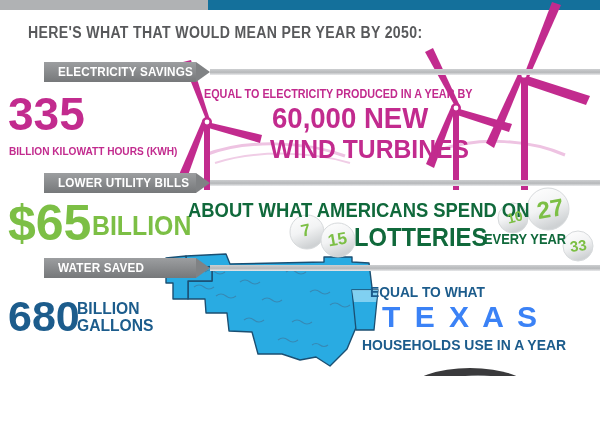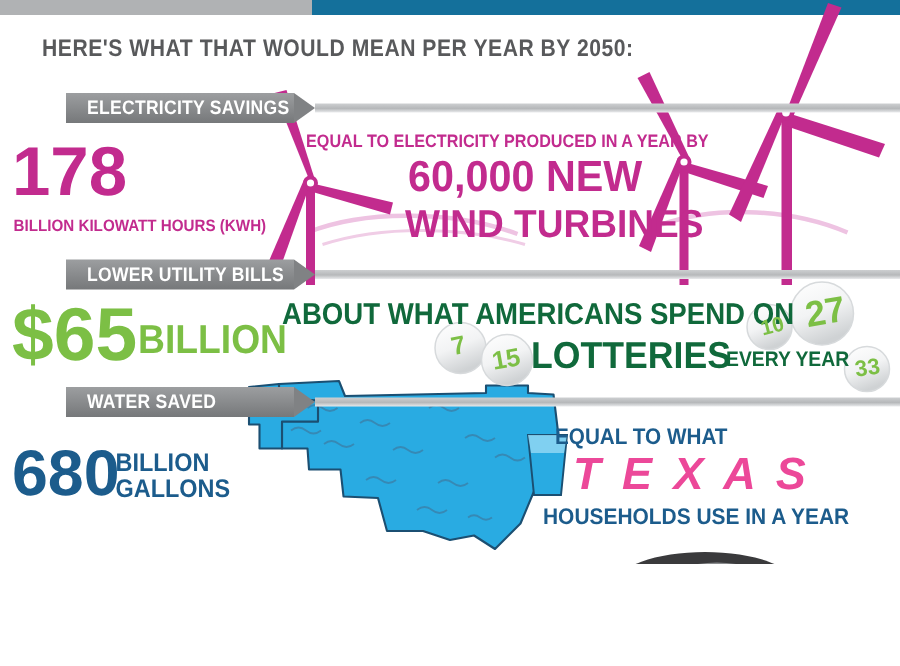--- a/index.html
+++ b/index.html
@@ -50,21 +50,21 @@
            transform-origin:left bottom;}
   .statsub{position:absolute;font-weight:bold;line-height:1.02;white-space:pre-line;
            transform:scaleX(.92);transform-origin:left top;}
 
   
   .callout{position:absolute;font-weight:bold;white-space:nowrap;line-height:1;}
 
   .pink{color:#c22b8e;}
   .green{color:#7cbf45;}
   .darkgreen{color:#10693b;}
-  .blue{color:#ec4899;font-style:italic;}
+  .blue{color:#3b82f6;}
   .navy{color:#1c5c8c;}
   .dark{color:#3a3a3c;}
 
   svg{display:block;}
   .layer{position:absolute;left:0;top:0;}
 </style>
 </head>
 <body>
 
 <div class="stage">
@@ -201,21 +201,21 @@
       </g>
     </g>
   </svg>
 
   <div class="banner" style="top:62px;width:600px;">
     <div class="bar"></div>
     <div class="tip"></div>
     <div class="rule"></div>
     <div class="lbl">ELECTRICITY SAVINGS</div>
   </div>
-  <div class="statnum pink" style="left:8px;top:96px;font-size:46px;">178</div>
+  <div class="statnum pink" style="left:8px;top:96px;font-size:46px;">335</div>
   <div class="statsub pink" style="left:9px;top:146px;font-size:11px;">BILLION KILOWATT HOURS (KWH)</div>
 
   <div class="callout pink" style="left:204px;top:88px;font-size:12px;transform:scaleX(.9);transform-origin:left top;">EQUAL TO ELECTRICITY PRODUCED IN A YEAR BY</div>
   <div class="callout pink" style="left:272px;top:104px;font-size:29px;transform:scaleX(.95);transform-origin:left top;">60,000 NEW</div>
   <div class="callout pink" style="left:270px;top:136px;font-size:26px;transform:scaleX(.95);transform-origin:left top;">WIND TURBINES</div>
 
   <div class="banner" style="top:173px;width:600px;">
     <div class="bar"></div>
     <div class="tip"></div>
     <div class="rule"></div>

